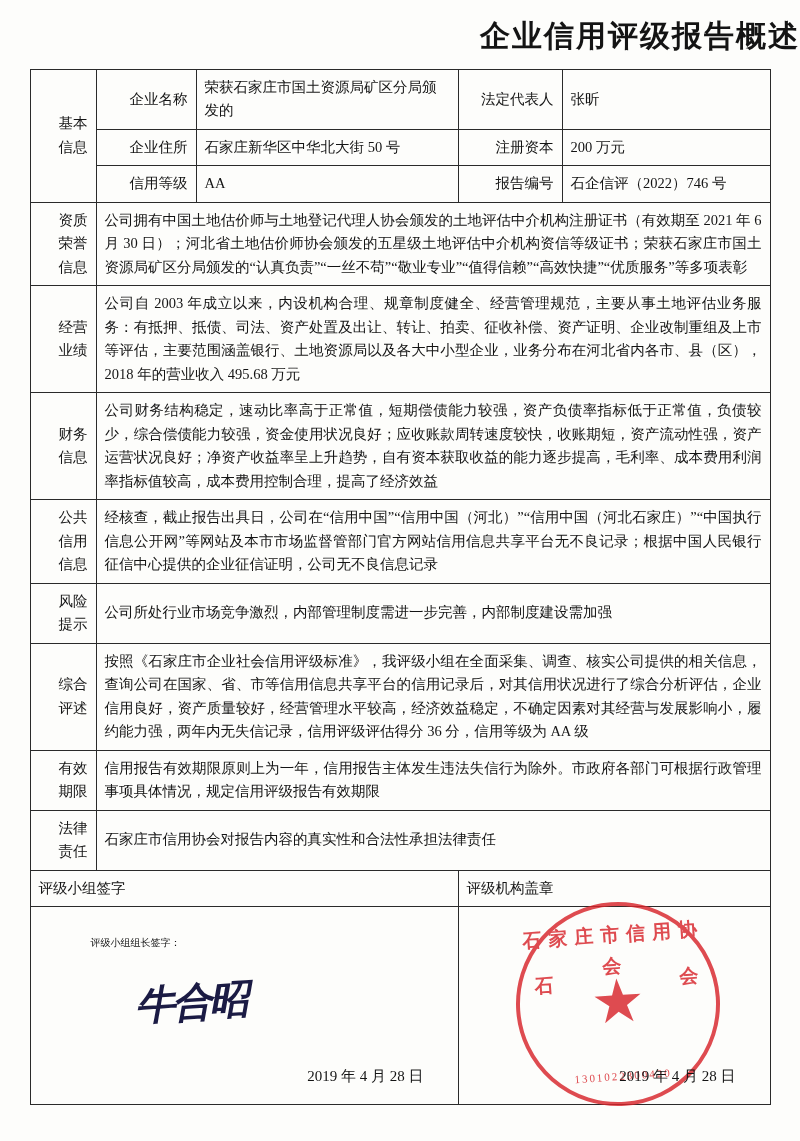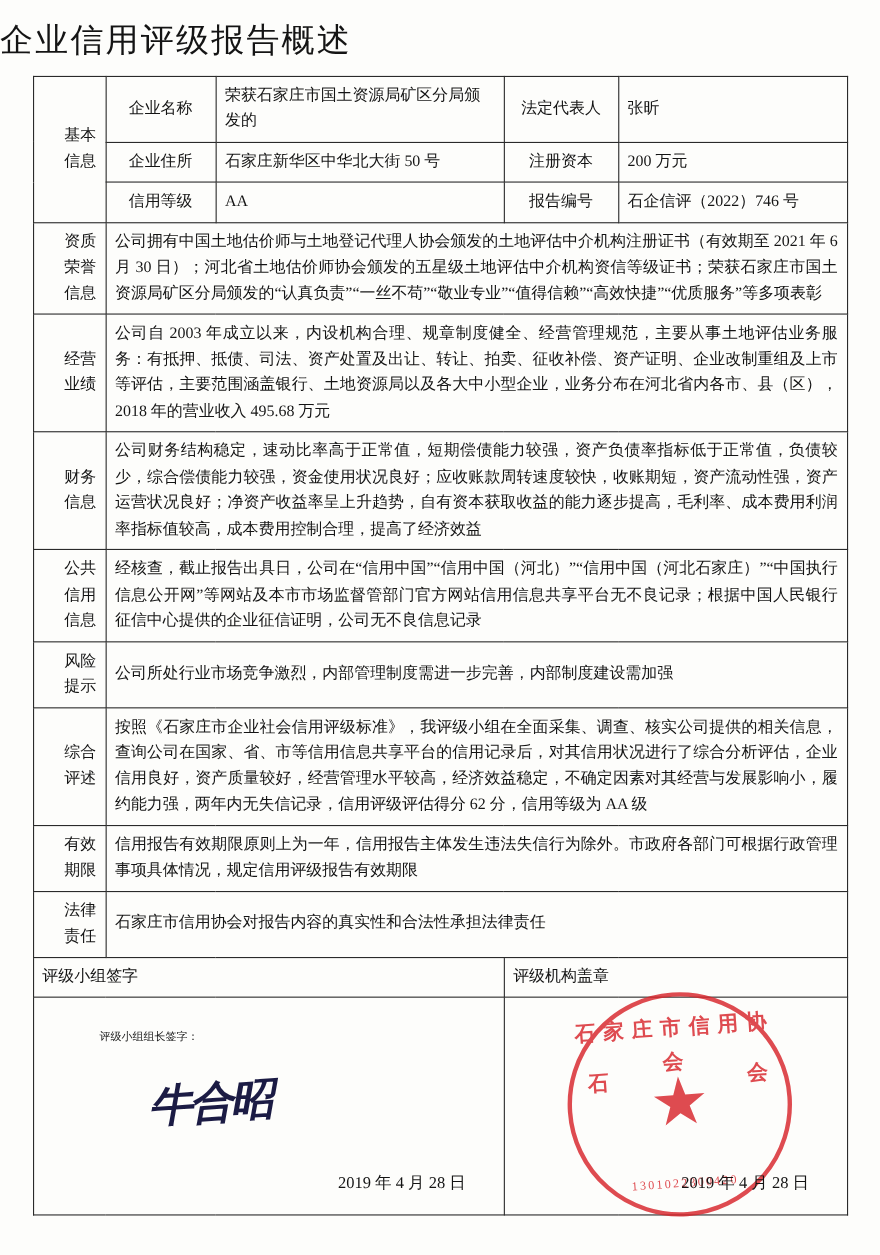--- a/index.html
+++ b/index.html
@@ -16,23 +16,23 @@
     overflow: hidden;
   }
   .page {
     width: 800px;
     height: 1141px;
     position: relative;
     box-sizing: border-box;
     padding: 0;
   }
   .doc-title {
-    text-align: left;
+    text-align: right;
     font-size: 30px;
-    font-weight: normal;
+    font-weight: bold;
     letter-spacing: 2px;
     padding-top: 16px;
     padding-bottom: 12px;
     font-family: "Liberation Serif", "DejaVu Serif", serif;
   }
   table.main {
     border-collapse: collapse;
     width: 740px;
     margin: 0 auto;
     table-layout: fixed;
@@ -47,21 +47,21 @@
   td.rowlabel {
     text-align: right;
     width: 66px;
     font-size: 15px;
     line-height: 1.5;
     padding: 4px 2px;
     font-family: Liberation Serif, serif;
   }
   td.sublabel {
     width: 96px;
-    text-align: center;
+    text-align: right;
     padding-left: 8px;
     font-size: 15px;
     font-family: Liberation Serif, serif;
   }
   td.val {
     font-size: 15px;
   }
   td.body {
     text-align: justify;
     text-justify: inter-ideograph;
@@ -251,21 +251,21 @@
         <div>提示</div>
       </td>
       <td class="body" colspan="4">公司所处行业市场竞争激烈，内部管理制度需进一步完善，内部制度建设需加强</td>
     </tr>
 
     <tr>
       <td class="rowlabel">
         <div>综合</div>
         <div>评述</div>
       </td>
-      <td class="body" colspan="4">按照《石家庄市企业社会信用评级标准》，我评级小组在全面采集、调查、核实公司提供的相关信息，查询公司在国家、省、市等信用信息共享平台的信用记录后，对其信用状况进行了综合分析评估，企业信用良好，资产质量较好，经营管理水平较高，经济效益稳定，不确定因素对其经营与发展影响小，履约能力强，两年内无失信记录，信用评级评估得分 62 分，信用等级为 AA 级</td>
+      <td class="body" colspan="4">按照《石家庄市企业社会信用评级标准》，我评级小组在全面采集、调查、核实公司提供的相关信息，查询公司在国家、省、市等信用信息共享平台的信用记录后，对其信用状况进行了综合分析评估，企业信用良好，资产质量较好，经营管理水平较高，经济效益稳定，不确定因素对其经营与发展影响小，履约能力强，两年内无失信记录，信用评级评估得分 36 分，信用等级为 AA 级</td>
     </tr>
 
     <tr>
       <td class="rowlabel">
         <div>有效</div>
         <div>期限</div>
       </td>
       <td class="body" colspan="4">信用报告有效期限原则上为一年，信用报告主体发生违法失信行为除外。市政府各部门可根据行政管理事项具体情况，规定信用评级报告有效期限</td>
     </tr>
 

